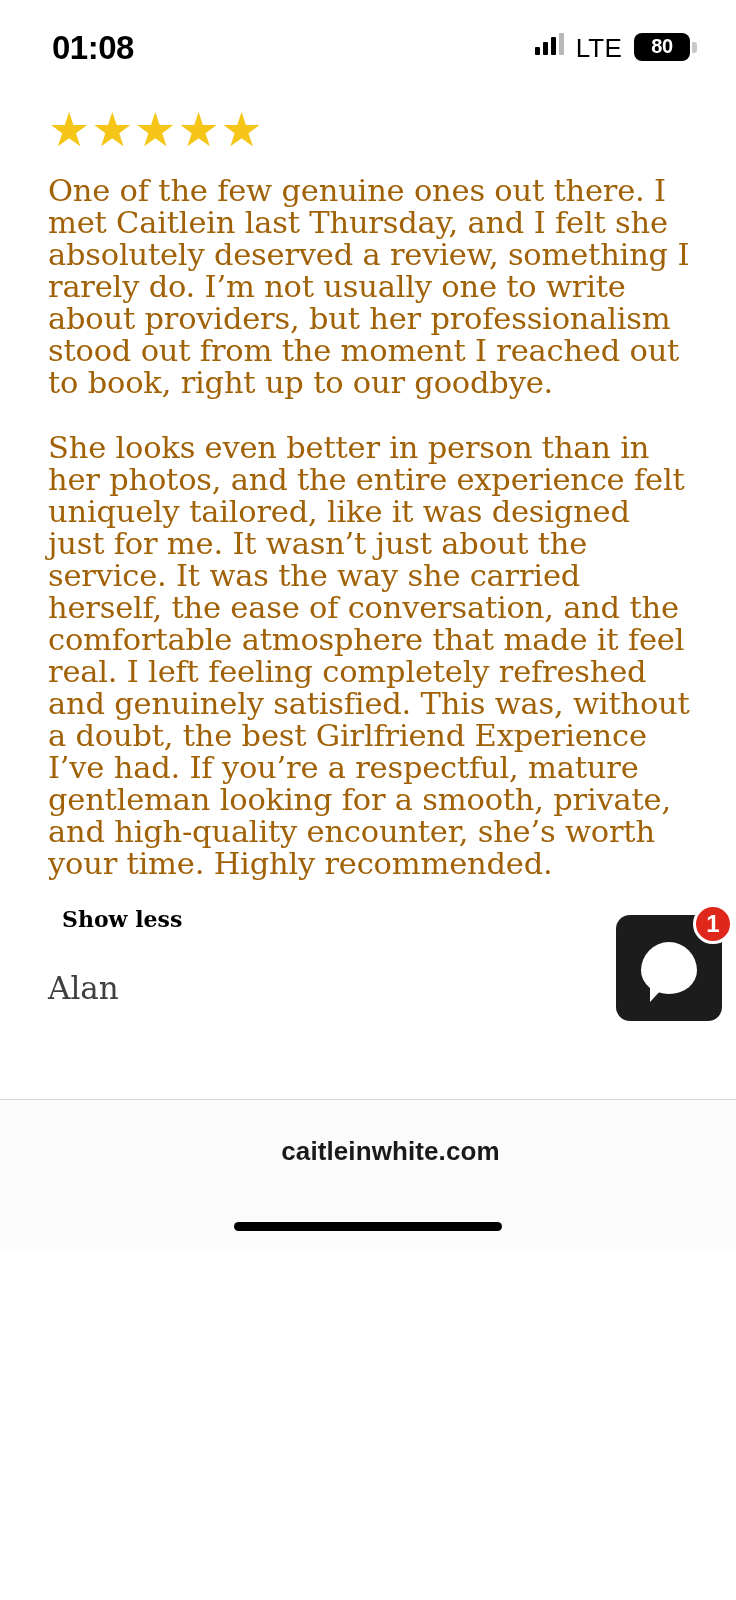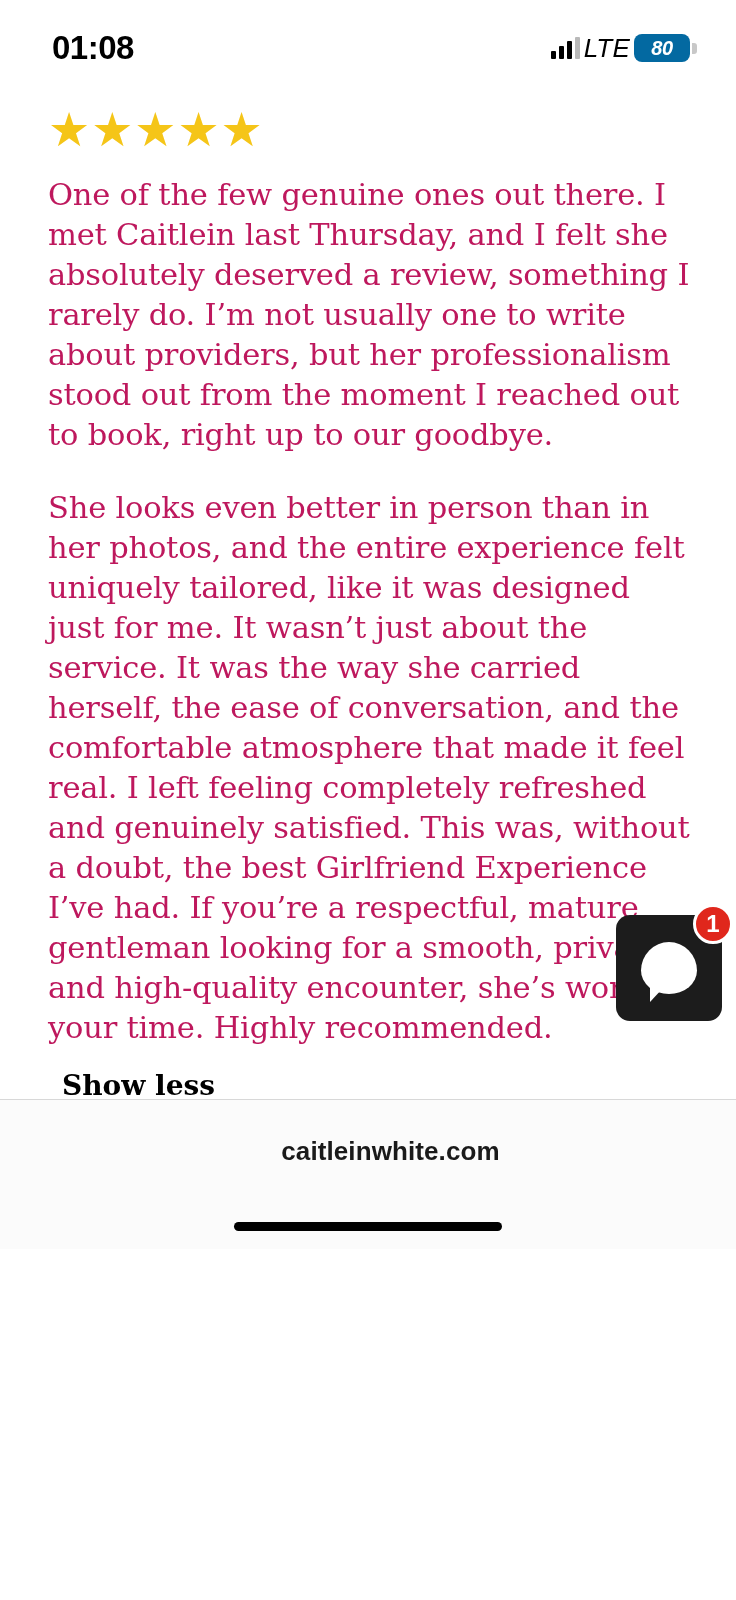--- a/index.html
+++ b/index.html
@@ -30,23 +30,21 @@
   }
   .status-time {
     font-size: 33px;
     font-weight: 600;
     letter-spacing: -0.5px;
     color: #000;
     font-family: "Liberation Sans", sans-serif;
   }
   .status-right {
     display: flex;
-    align-items: center;
-    gap: 4px;
-    font-style: italic;
+    gap: 12px;
   }
   .signal {
     display: flex;
     align-items: flex-end;
     gap: 3px;
     height: 22px;
   }
   .signal i {
     display: block;
     width: 5px;
@@ -61,21 +59,21 @@
     font-size: 26px;
     font-weight: 500;
     color: #000;
     letter-spacing: 0.2px;
   }
   .battery {
     position: relative;
     width: 56px;
     height: 28px;
     border-radius: 8px;
-    background: #0369a1;
+    background: #000000;
     display: flex;
     align-items: center;
     justify-content: center;
   }
   .battery span {
     color: #fff;
     font-size: 20px;
     font-weight: 700;
     letter-spacing: -0.3px;
   }
@@ -114,29 +112,29 @@
   .review-date {
     font-family: "DejaVu Serif", serif;
     font-style: italic;
     font-size: 30px;
     color: #1f1f1f;
     letter-spacing: 0.2px;
   }
   .review-body p {
     font-family: "DejaVu Serif", serif;
     font-size: 30.5px;
-    line-height: 40px;
-    color: #be185d;
+    line-height: 32px;
+    color: #a16207;
     margin-bottom: 33px;
     letter-spacing: -0.2px;
   }
   .show-less {
     font-family: "DejaVu Serif", serif;
     font-weight: 700;
-    font-size: 28px;
+    font-size: 22px;
     color: #000;
     padding-left: 14px;
     margin-top: -18px;
     display: inline-block;
     cursor: pointer;
   }
   .reviewer-row {
     display: flex;
     align-items: flex-end;
     gap: 12px;

